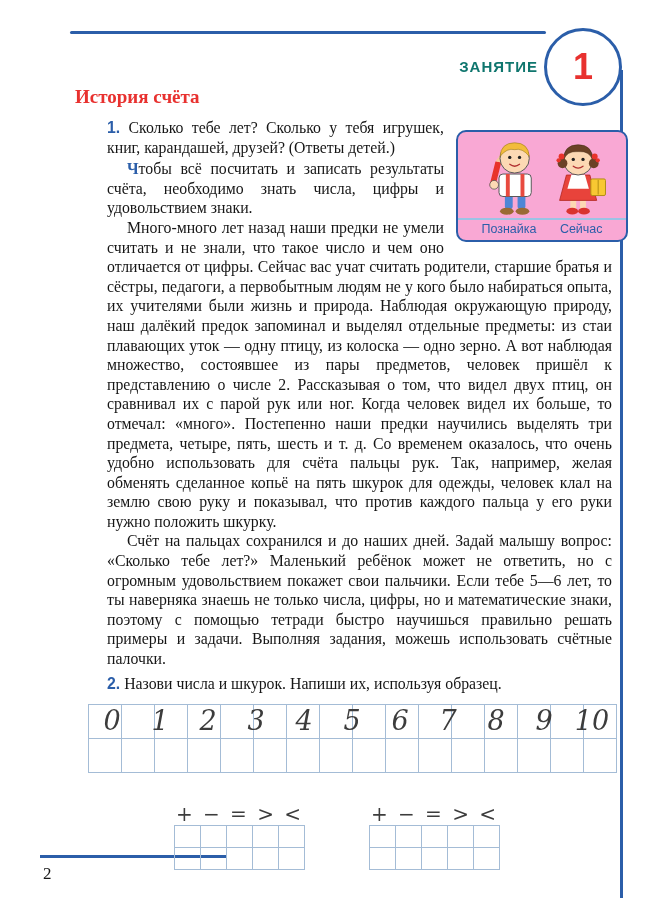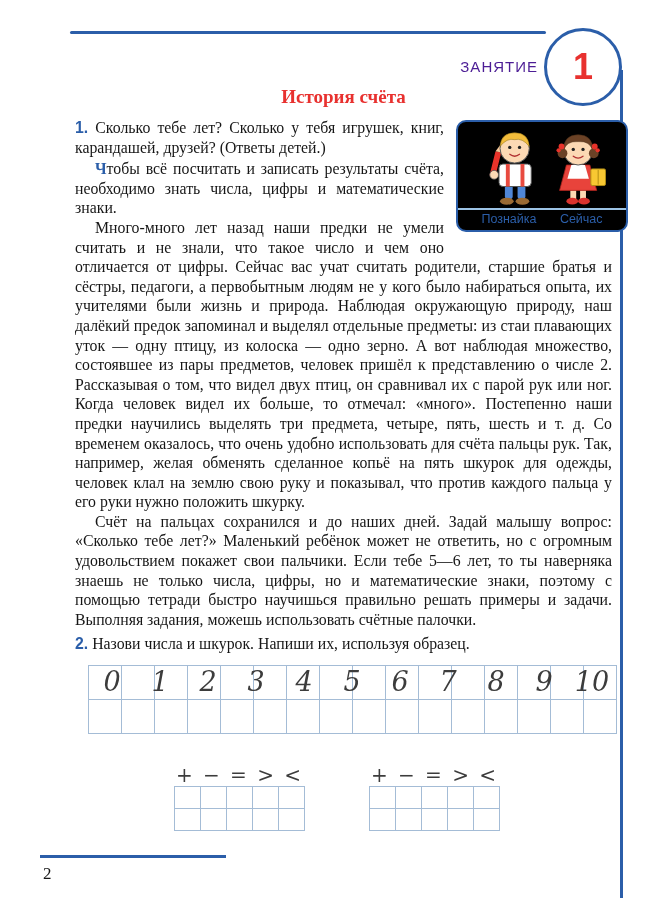--- a/index.html
+++ b/index.html
@@ -15,40 +15,40 @@
   .border-top   { position:absolute; left:70px;  top:31px; width:476px; height:3px; background:#2b5ea9; border-radius:3px; z-index:0; }
   .border-right { position:absolute; left:620px; top:70px; width:3px;  height:828px; background:#2b5ea9; z-index:1; }
   .lesson-circle {
     position:absolute; left:544px; top:28px; width:78px; height:78px;
     border:3px solid #2b5ea9; border-radius:50%; background:#fff; z-index:2;
     display:flex; align-items:center; justify-content:center;
   }
   .lesson-number { color:#e8312f; font-size:36px; font-weight:bold; font-family:"Liberation Sans", sans-serif; }
   .lesson-label  {
     position:absolute; left:300px; top:58px; width:238px; text-align:right;
-    color:#4c1d95; font-family:"Liberation Sans", sans-serif; font-weight:normal;
+    color:#0f766e; font-family:"Liberation Sans", sans-serif; font-weight:bold;
     font-size:15px; letter-spacing:1px; z-index:2;
   }
 
   .content { position:relative; padding:86px 38px 0 75px; z-index:1; }
 
-  .title { text-align:center; color:#e8312f; font-size:19px; font-weight:bold; margin-bottom:10px; }
+  .title { color:#e8312f; font-size:19px; font-weight:bold; margin-bottom:10px; }
 
   .illustration {
-    float:right; width:172px; margin:2px -16px 8px 12px;
-    border:2px solid #2b5ea9; border-radius:10px; background:#000000; overflow:hidden;
+    float:right; width:172px; margin:12px -16px 8px 12px;
+    border:2px solid #2b5ea9; border-radius:10px; background:#f9a8d4; overflow:hidden;
   }
   .illustration .pic { display:block; margin:2px auto 0; }
   .illustration .labels {
     display:flex; justify-content:space-evenly; color:#2b5ea9;
     font-family:"Liberation Sans", sans-serif; font-size:12.5px;
     padding:2px 0 4px; border-top:2px solid #9cc3e5;
   }
 
-  p { font-size:15.8px; line-height:19.6px; text-align:justify; }
+  p { font-size:15.8px; line-height:19.6px; text-align:justify;margin-left:32px; }
   .indent { text-indent:20px; }
   .task { margin-bottom:2px; }
   .task2 { margin-top:5px; }
   .tasknum { color:#2b5ea9; font-weight:bold; font-family:"Liberation Sans", sans-serif; }
   .initial { color:#2b5ea9; font-weight:bold; }
 
   
   .practice { clear:both; padding-top:9px; }
   .digit-grid {
     position:relative; margin-left:13px; width:529px; height:69px;
@@ -145,21 +145,21 @@
         </g>
       </svg>
       <div class="labels">
         <span>Познайка</span>
         <span>Сейчас</span>
       </div>
     </div>
 
     <p class="task"><span class="tasknum">1.</span> <span>Сколько тебе лет? Сколько у тебя игрушек, книг, карандашей, друзей? (Ответы детей.)</span></p>
 
-    <p class="indent"><span class="initial">Ч</span><span>тобы всё посчитать и записать результаты счёта, необходимо знать числа, цифры и математические знаки.</span></p>
+    <p class="indent"><span class="initial">Ч</span><span>тобы всё посчитать и записать результаты счёта, необходимо знать числа, цифры и удовольствием знаки.</span></p>
 
     <p class="indent">Много-много лет назад наши предки не умели считать и не знали, что такое число и чем оно отличается от цифры. Сейчас вас учат считать родители, старшие братья и сёстры, педагоги, а первобытным людям не у кого было набираться опыта, их учителями были жизнь и природа. Наблюдая окружающую природу, наш далёкий предок запоминал и выделял отдельные предметы: из стаи плавающих уток — одну птицу, из колоска — одно зерно. А вот наблюдая множество, состоявшее из пары предметов, человек пришёл к представлению о числе 2. Рассказывая о том, что видел двух птиц, он сравнивал их с парой рук или ног. Когда человек видел их больше, то отмечал: «много». Постепенно наши предки научились выделять три предмета, четыре, пять, шесть и т. д. Со временем оказалось, что очень удобно использовать для счёта пальцы рук. Так, например, желая обменять сделанное копьё на пять шкурок для одежды, человек клал на землю свою руку и показывал, что против каждого пальца у его руки нужно положить шкурку.</p>
 
     <p class="indent">Счёт на пальцах сохранился и до наших дней. Задай малышу вопрос: «Сколько тебе лет?» Маленький ребёнок может не ответить, но с огромным удовольствием покажет свои пальчики. Если тебе 5—6 лет, то ты наверняка знаешь не только числа, цифры, но и математические знаки, поэтому с помощью тетради быстро научишься правильно решать примеры и задачи. Выполняя задания, можешь использовать счётные палочки.</p>
 
     <p class="task task2"><span class="tasknum">2.</span> <span>Назови числа и шкурок. Напиши их, используя образец.</span></p>
 
     <div class="practice">
       <div class="digit-grid">
         <div class="digits-row">

